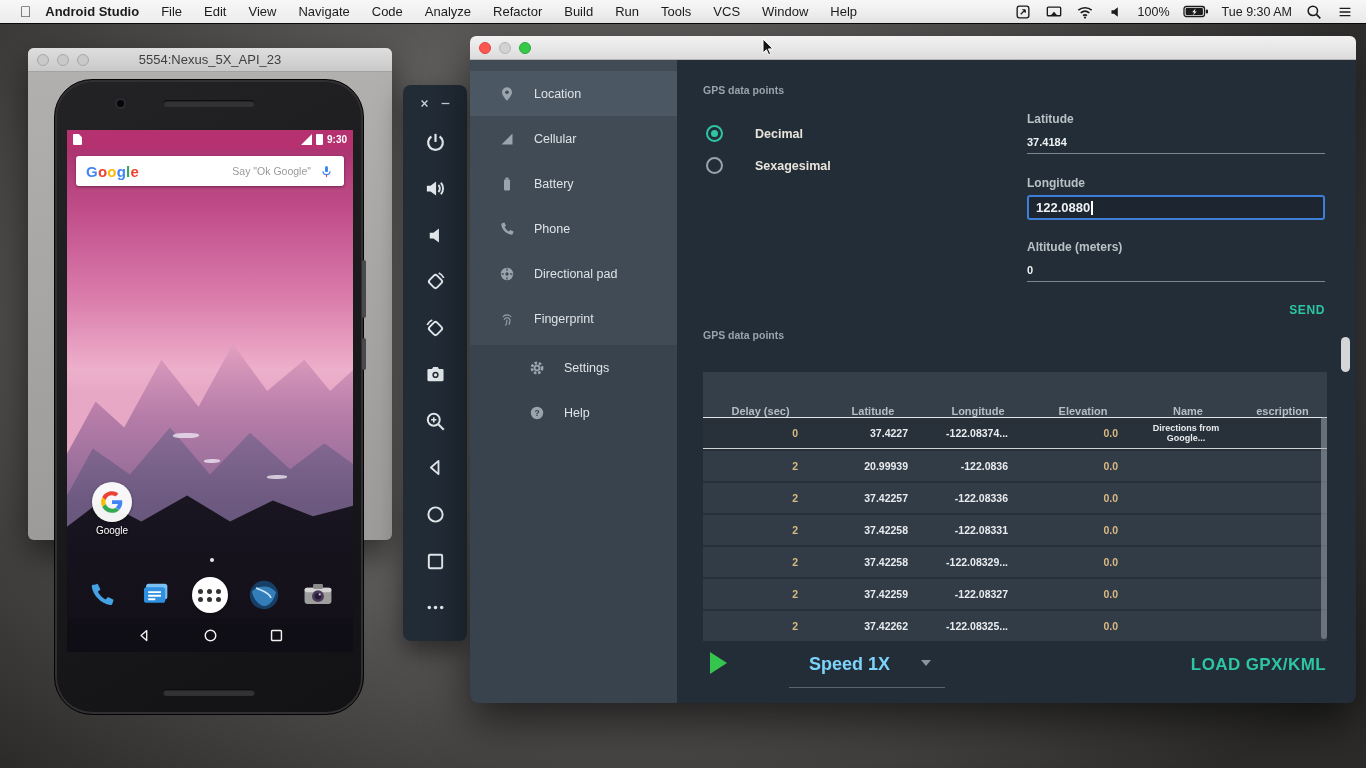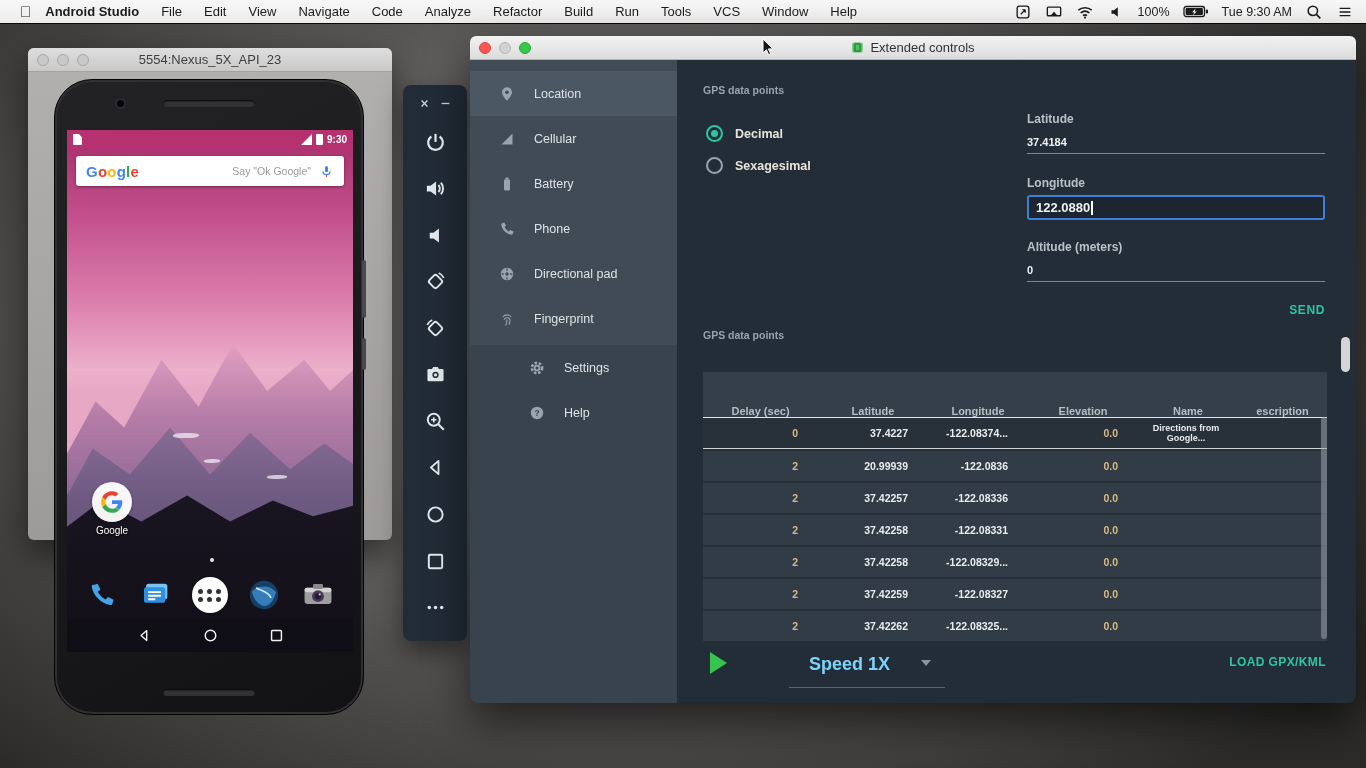--- a/index.html
+++ b/index.html
@@ -120,21 +120,21 @@
   .section-label{font-size:10.5px;color:#9aa3ab;font-weight:bold;}
   #sec1{left:26px;top:24px;}
   #sec2{left:26px;top:269px;}
 
   .radio-row{position:absolute;left:29px;display:flex;align-items:center;gap:12px;}
   #radio-0{top:65px;}
   #radio-1{top:97px;}
   .rc{width:17px;height:17px;border-radius:50%;border:2px solid #9aa3ab;position:relative;}
   .rc.on{border-color:#2ec5a4;}
   .rc.on::after{content:"";position:absolute;left:3px;top:3px;width:7px;height:7px;border-radius:50%;background:#2ec5a4;}
-  .radio-label{font-size:12.5px;font-weight:bold;color:#e8e4da;}
+  .radio-label{font-size:12.5px;font-weight:bold;color:#e8e4da;margin-left:20px;}
 
   .field{position:absolute;left:350px;width:298px;}
   .field .flabel{font-size:12px;font-weight:bold;color:#b9c0c6;}
   .field .fval{font-size:11px;font-weight:bold;color:#eef1f3;margin-top:10px;}
   .field.f0{top:52px;} .field.f2{top:180px;}
   .field.f0 .fval,.field.f2 .fval{border-bottom:1px solid #7d858d;padding-bottom:5px;}
   .field.f1{top:116px;}
   .field.f1 .fbox{margin-top:5px;height:25px;border:2px solid #3d7fd6;border-radius:3px;background:#1d2630;
     display:flex;align-items:center;padding:0 7px;font-size:13px;font-weight:bold;color:#eef1f3;}
   .caret{display:inline-block;width:1.5px;height:14px;background:#fff;margin-left:1px;}
@@ -154,21 +154,21 @@
   .tr.sel{background:#28313a;border-top:1px solid #e2e6e9;border-bottom:1px solid #cfd4d8;}
   .td{font-size:10.5px;font-weight:bold;color:#e9ecef;text-align:right;padding-right:20px;}
   .td.amber{color:#d9ba82;}
   .td:nth-child(5){text-align:center;padding-right:4px;font-size:9px;line-height:1.15;}
   #tbl-scroll{left:644px;top:357px;width:6px;height:222px;background:#9aa3ab;opacity:.55;border-radius:3px;}
 
   #play{left:33px;top:592px;width:0;height:0;border-left:17px solid #35c44d;border-top:11px solid transparent;border-bottom:11px solid transparent;}
   #speed-wrap{left:112px;top:594px;width:156px;border-bottom:1px solid #5a636c;padding-bottom:12px;}
   #speed-label{font-size:18px;font-weight:bold;color:#7dd3fc;margin-left:20px;}
   #speed-chev{position:absolute;right:14px;top:6px;width:0;height:0;border-left:5px solid transparent;border-right:5px solid transparent;border-top:6px solid #8b949c;}
-  #loadgpx{right:30px;top:595px;color:#2ec5a4;font-size:12px;font-weight:bold;letter-spacing:.4px;}
+  #loadgpx{right:30px;top:595px;color:#2ec5a4;font-size:17px;font-weight:bold;letter-spacing:.4px;}
 
   #win-scroll{left:1341px;top:337px;width:9px;height:35px;background:#e8e8e8;border-radius:5px;opacity:.9;}
   #cursor{left:757px;top:37px;width:20px;height:22px;z-index:50;}
 </style>
 </head>
 <body>
 
 <div id="stage">
 
   <div id="menubar" class="abs">
@@ -427,27 +427,20 @@
           </svg>
         </span>
       </div>
   </div>
 
   <div id="ext" class="abs">
     <div id="ext-tb" class="abs">
       <span class="tl tl-red"></span>
       <span class="tl tl-mid"></span>
       <span class="tl tl-grn"></span>
-      <span id="ext-title-wrap">
-        <svg id="ext-app-ic" viewBox="0 0 14 14">
-            <rect x="1.5" y="1.5" width="11" height="11" rx="2" fill="#49c15c"></rect>
-            <rect x="4.3" y="3" width="5.4" height="8" rx="1" fill="none" stroke="#2b7a39" stroke-width="1.3"></rect>
-          </svg>
-        <span id="ext-title">Extended controls</span>
-      </span>
     </div>
     <div id="ext-body" class="abs">
       <div id="sidebar" class="abs">
         <div id="side-group" class="abs">
             <div class="side-item selected">
               <span class="side-icon">
                 <svg viewBox="0 0 16 16">
                   <path d="M8 1.2a5 5 0 0 1 5 5C13 9.7 8 14.8 8 14.8S3 9.7 3 6.2a5 5 0 0 1 5-5z" fill="currentColor"></path>
                   <circle cx="8" cy="6.2" r="1.8" fill="#404b55"></circle>
                 </svg>

